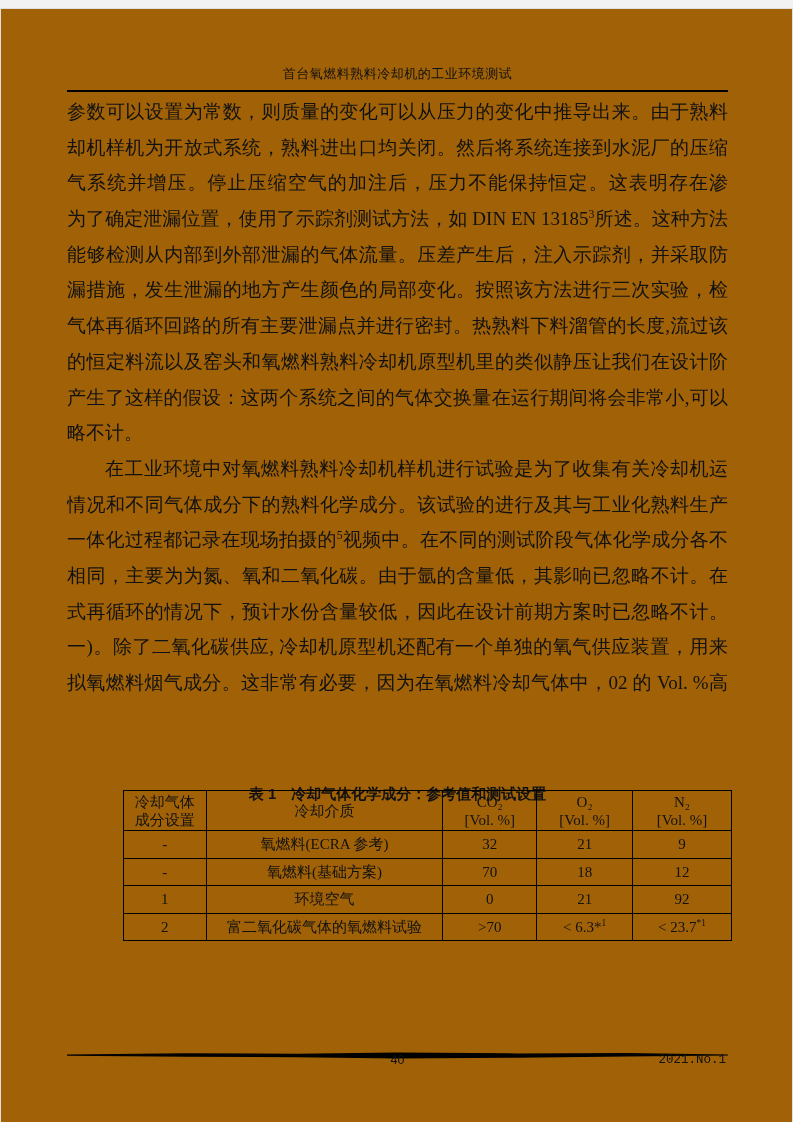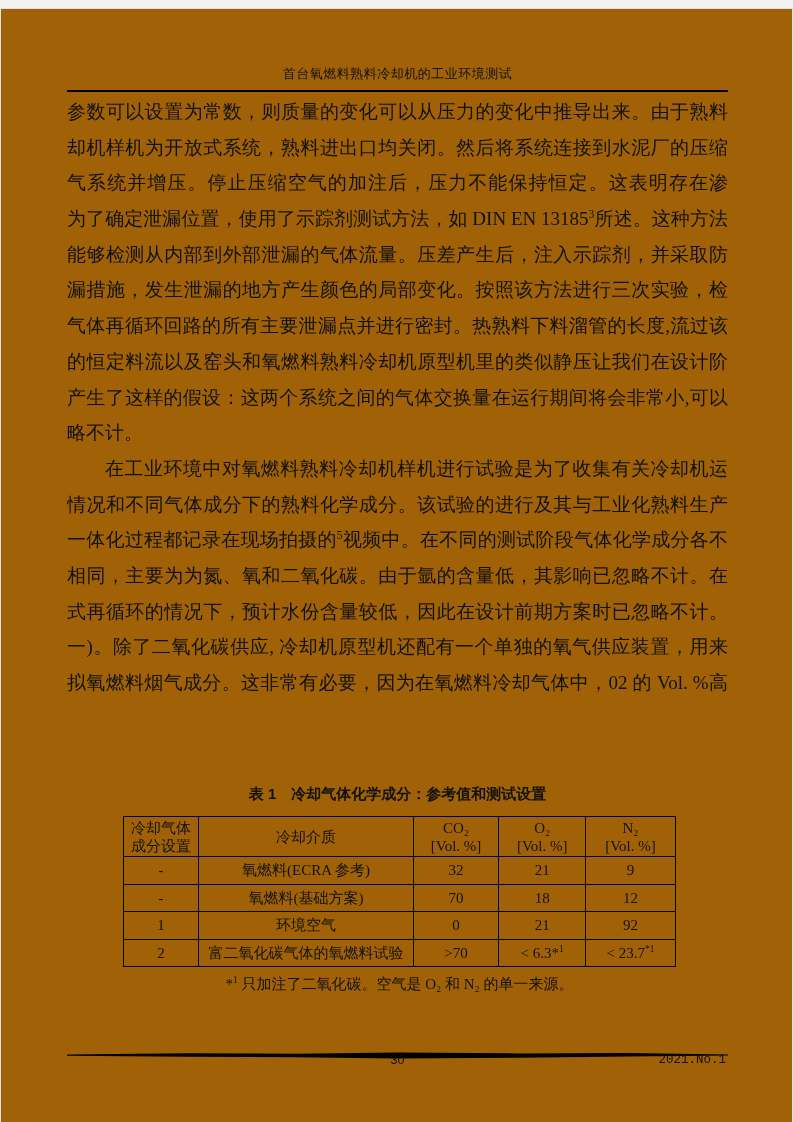--- a/index.html
+++ b/index.html
@@ -34,21 +34,21 @@
   .line.end{text-align:right;text-align-last:left;}
   .line.ind{text-indent:2em;}
   sup{font-size:62%;line-height:0;vertical-align:super;letter-spacing:0;}
   .tbl-caption{
     position:absolute;top:776px;left:66px;width:661px;
     text-align:center;
     font-family:"Liberation Sans","DejaVu Sans",sans-serif;
     font-weight:bold;font-size:15px;
   }
   table.datatable{
-    position:absolute;top:807px;left:122px;width:553px;
+    position:absolute;top:781px;left:122px;width:609px;
     border-collapse:collapse;table-layout:fixed;
   }
   table.datatable td{
     border:1.5px solid #000;
     text-align:center;vertical-align:middle;
     font-size:15px;line-height:18px;
     padding:0 2px;
   }
   table.datatable tr.hdr td{height:39px;}
   table.datatable tr.datarow td{height:26.5px;}
@@ -157,24 +157,23 @@
         <td>2</td>
         <td>富二氧化碳气体的氧燃料试验</td>
         <td>&gt;70</td>
         <td>&lt; 6.3*<sup>1</sup></td>
         <td>&lt; 23.7<sup>*1</sup></td>
       </tr>
     </tbody>
   </table>
 
   <div class="footnotes">
-    <div>*<sup>1</sup> 只加注了二氧化碳。空气是 O₂ 和 N₂ 的单一来源。</div>
   </div>
 
   <div class="footer-rule">
     <svg width="661" height="7" viewBox="0 0 661 7" xmlns="http://www.w3.org/2000/svg">
       <polygon fill="#000" points="0,2.6 120,1.2 230,1.8 330,0.4 450,1.4 560,0.9 661,2.4 661,3.6 560,4.6 450,5.8 330,6.4 230,5.2 120,4.8 0,3.8"></polygon>
     </svg>
   </div>
-  <div class="footer-page">30</div>
+  <div class="footer-page">40</div>
   <div class="footer-issue">2021.No.1</div>
 
 </div>
 
 </body></html>

